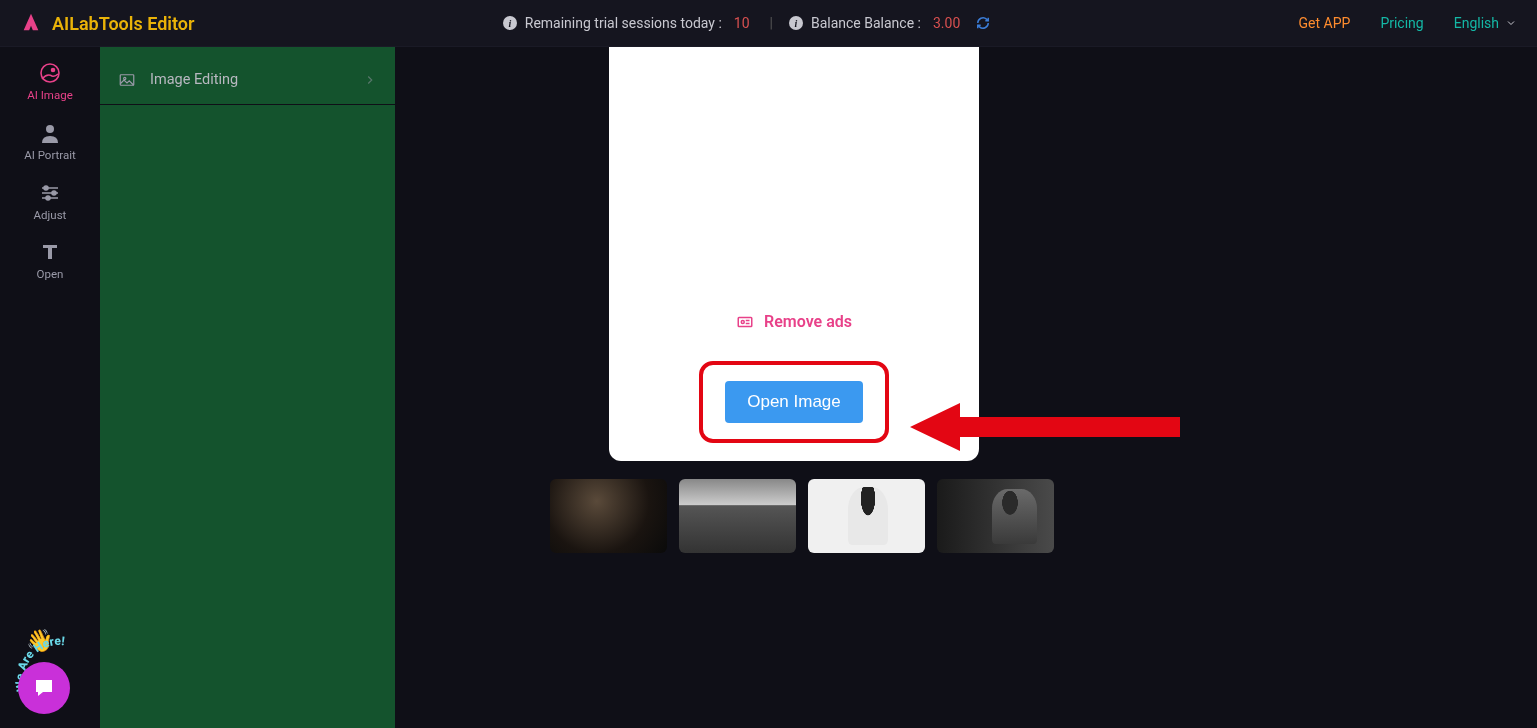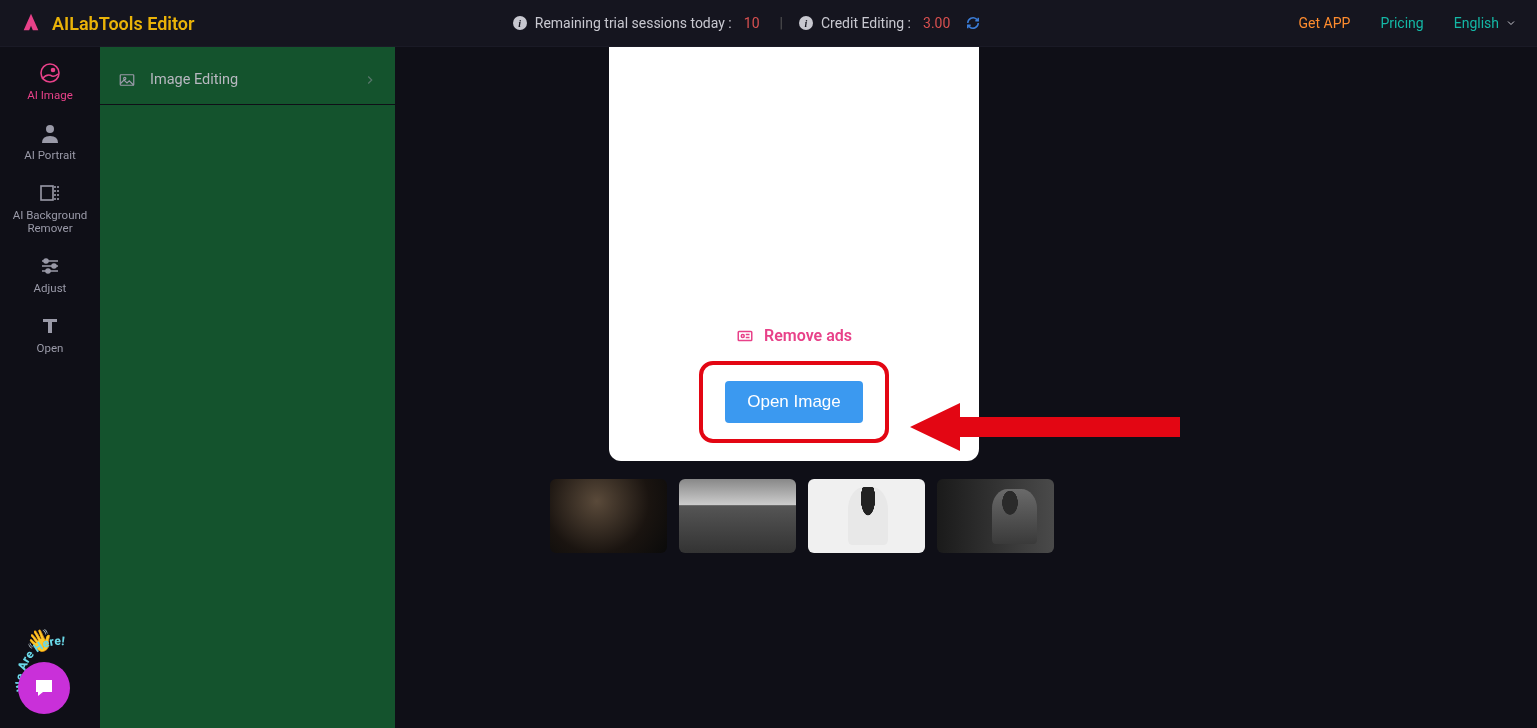--- a/index.html
+++ b/index.html
@@ -80,21 +80,21 @@
   width: 370px;
   height: 414px;
   background: #fff;
   border-radius: 0 0 12px 12px;
   display: flex;
   flex-direction: column;
   align-items: center;
   justify-content: flex-end;
   padding-bottom: 18px;
 }
-.remove-ads { display: flex; align-items: center; gap: 10px; color: #e84189; font-size: 16px; font-weight: 600; margin-bottom: 16px; }
+.remove-ads { display: flex; align-items: center; gap: 10px; color: #e84189; font-size: 16px; font-weight: 600; margin-bottom: 30px; }
 .ra-icon { width: 18px; height: 18px; }
 .highlight-box {
   border: 4px solid #e30613;
   border-radius: 14px;
   padding: 16px 22px;
 }
 .open-btn {
   background: #3b99f0;
   color: #fff;
   border: none;
@@ -164,21 +164,21 @@
         <path d="M12 2 L20 20 L14 20 L12 15 L10 20 L4 20 Z" fill="#e84189"></path>
       </svg>
     <span class="logo-text">AILabTools Editor</span>
   </div>
   <div class="header-center">
     <span class="info-icon">i</span>
     <span>Remaining trial sessions today :</span>
     <span class="red">10</span>
     <span class="sep">|</span>
     <span class="info-icon">i</span>
-    <span>Credit Editing :</span>
+    <span>Balance Balance :</span>
     <span class="red">3.00</span>
     <svg class="refresh-icon" viewBox="0 0 24 24" fill="none" stroke="#3b7dd8" stroke-width="2.5">
         <path d="M3 12a9 9 0 0 1 15-6.7L21 8M21 12a9 9 0 0 1-15 6.7L3 16"></path>
         <path d="M21 3v5h-5M3 21v-5h5"></path>
       </svg>
   </div>
   <div class="header-right">
     <span class="get-app">Get APP</span>
     <span class="hr-link">Pricing</span>
     <div class="lang-wrap">
@@ -203,29 +203,20 @@
       <span class="lbl">AI Image</span>
     </div>
     <div class="sp-item">
       <span class="ic">
           <svg viewBox="0 0 24 24" fill="#9a9aa8">
             <circle cx="12" cy="8" r="4"></circle>
             <path d="M4 22 q0 -7 8 -7 q8 0 8 7 Z"></path>
           </svg>
         </span>
       <span class="lbl">AI Portrait</span>
-    </div>
-    <div class="sp-item">
-      <span class="ic">
-          <svg viewBox="0 0 24 24" fill="none" stroke="#9a9aa8" stroke-width="1.6">
-            <rect x="3" y="5" width="12" height="14"></rect>
-            <path d="M17 5 v14 M20 5 v14" stroke-dasharray="2 2"></path>
-          </svg>
-        </span>
-      <span class="lbl">AI Background Remover</span>
     </div>
     <div class="sp-item">
       <span class="ic">
           <svg viewBox="0 0 24 24" fill="none" stroke="#9a9aa8" stroke-width="1.6">
             <path d="M4 7 h16 M4 12 h16 M4 17 h16"></path>
             <circle cx="8" cy="7" r="2" fill="#9a9aa8"></circle>
             <circle cx="16" cy="12" r="2" fill="#9a9aa8"></circle>
             <circle cx="10" cy="17" r="2" fill="#9a9aa8"></circle>
           </svg>
         </span>

